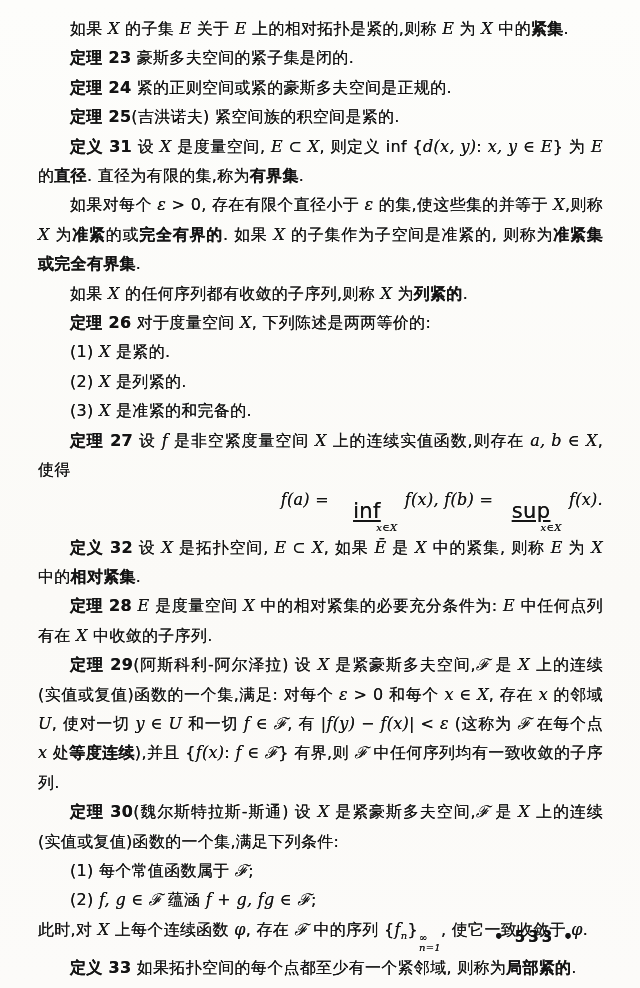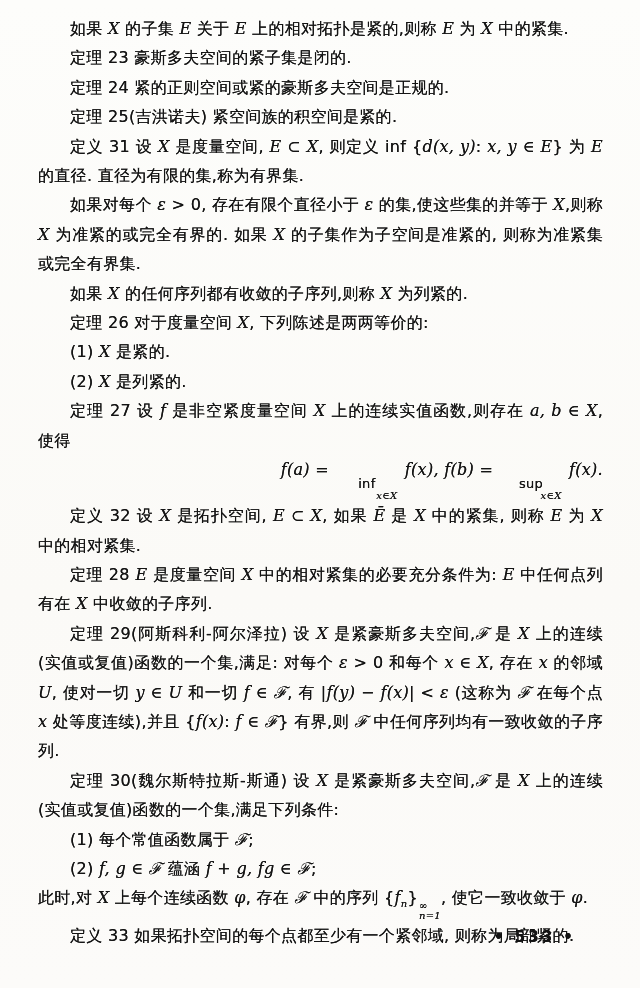--- a/index.html
+++ b/index.html
@@ -21,28 +21,28 @@
     font-size:16px;
     line-height:29.4px;
     text-align:justify;
     letter-spacing:0.3px;
     text-shadow:0 0 0.5px rgba(0,0,0,0.85);
   }
   .text-block p{margin:0;}
   .indent{text-indent:2em;}
   .center{text-align:right;text-indent:0;}
   .formula{margin:4px 0 6px 0;}
-  .b{font-weight:normal;}
+  .b{font-weight:bold;}
   .i{font-style:italic;font-family:"DejaVu Serif","Liberation Serif",serif;}
   .sub{font-size:10px;vertical-align:sub;line-height:0;}
   .underop{
     display:inline-flex;flex-direction:column;align-items:center;
     vertical-align:-13px;line-height:1;margin:0 2px;
   }
-  .underop .op-top{font-size:13px;font-style:normal;}
+  .underop .op-top{font-size:21px;font-style:normal;text-decoration:underline;}
   .underop .op-bot{font-size:10px;font-style:italic;font-family:"DejaVu Serif",serif;margin-top:1px;margin-left:40px;}
   .stack{
     display:inline-flex;flex-direction:column;align-items:flex-start;
     vertical-align:-6px;line-height:1;margin-left:1px;
   }
   .stack span{font-size:10px;font-style:italic;font-family:"DejaVu Serif",serif;}
   .page-number{
     position:absolute;
     left:494px;top:928px;
     font-size:15px;font-weight:bold;
@@ -58,20 +58,21 @@
       <p class="indent"><span class="">如果 </span><span class="i ">X</span><span class=""> 的子集 </span><span class="i ">E</span><span class=""> 关于 </span><span class="i ">E</span><span class=""> 上的相对拓扑是紧的,则称 </span><span class="i ">E</span><span class=""> 为 </span><span class="i ">X</span><span class=""> 中的</span><span class="b ">紧集</span><span class="">.</span></p>
       <p class="indent"><span class="b ">定理 23</span><span class="">  豪斯多夫空间的紧子集是闭的.</span></p>
       <p class="indent"><span class="b ">定理 24</span><span class="">  紧的正则空间或紧的豪斯多夫空间是正规的.</span></p>
       <p class="indent"><span class="b ">定理 25</span><span class="">(吉洪诺夫)  紧空间族的积空间是紧的.</span></p>
       <p class="indent"><span class="b ">定义 31</span><span class="">  设 </span><span class="i ">X</span><span class=""> 是度量空间, </span><span class="i ">E ⊂ X</span><span class="">, 则定义 inf {</span><span class="i ">d(x, y)</span><span class="">: </span><span class="i ">x, y ∈ E</span><span class="">} 为 </span><span class="i ">E</span><span class=""> 的</span><span class="b ">直径</span><span class="">. 直径为有限的集,称为</span><span class="b ">有界集</span><span class="">.</span></p>
       <p class="indent"><span class="">如果对每个 </span><span class="i ">ε</span><span class=""> &gt; 0, 存在有限个直径小于 </span><span class="i ">ε</span><span class=""> 的集,使这些集的并等于 </span><span class="i ">X</span><span class="">,则称 </span><span class="i ">X</span><span class=""> 为</span><span class="b ">准紧</span><span class="">的或</span><span class="b ">完全有界的</span><span class="">.  如果 </span><span class="i ">X</span><span class=""> 的子集作为子空间是准紧的, 则称为</span><span class="b ">准紧集或完全有界集</span><span class="">.</span></p>
       <p class="indent"><span class="">如果 </span><span class="i ">X</span><span class=""> 的任何序列都有收敛的子序列,则称 </span><span class="i ">X</span><span class=""> 为</span><span class="b ">列紧的</span><span class="">.</span></p>
       <p class="indent"><span class="b ">定理 26</span><span class="">  对于度量空间 </span><span class="i ">X</span><span class="">, 下列陈述是两两等价的:</span></p>
       <p class="indent"><span class="">(1) </span><span class="i ">X</span><span class=""> 是紧的.</span></p>
       <p class="indent"><span class="">(2) </span><span class="i ">X</span><span class=""> 是列紧的.</span></p>
+      <p class="indent"><span class="">(3) </span><span class="i ">X</span><span class=""> 是准紧的和完备的.</span></p>
       <p class="indent"><span class="b ">定理 27</span><span class="">  设 </span><span class="i ">f</span><span class=""> 是非空紧度量空间 </span><span class="i ">X</span><span class=""> 上的连续实值函数,则存在 </span><span class="i ">a, b ∈ X</span><span class="">, 使得</span></p>
       <p class=" center formula"><span class="i ">f(a) = </span><span class="underop">
           <span class="op-top">inf</span>
           <span class="op-bot">x∈X</span>
         </span><span class="i "> f(x),  f(b) = </span><span class="underop">
           <span class="op-top">sup</span>
           <span class="op-bot">x∈X</span>
         </span><span class="i "> f(x).</span></p>
       <p class="indent"><span class="b ">定义 32</span><span class="">  设 </span><span class="i ">X</span><span class=""> 是拓扑空间, </span><span class="i ">E ⊂ X</span><span class="">, 如果 </span><span class="i ">Ē</span><span class=""> 是 </span><span class="i ">X</span><span class=""> 中的紧集, 则称 </span><span class="i ">E</span><span class=""> 为 </span><span class="i ">X</span><span class=""> 中的</span><span class="b ">相对紧集</span><span class="">.</span></p>
       <p class="indent"><span class="b ">定理 28</span><span class="">  </span><span class="i ">E</span><span class=""> 是度量空间 </span><span class="i ">X</span><span class=""> 中的相对紧集的必要充分条件为: </span><span class="i ">E</span><span class=""> 中任何点列有在 </span><span class="i ">X</span><span class=""> 中收敛的子序列.</span></p>

